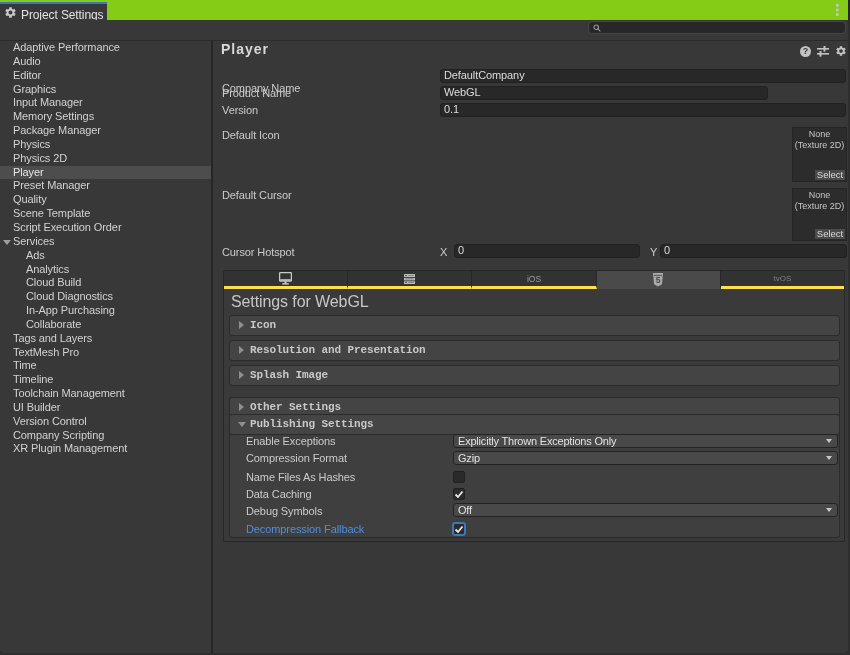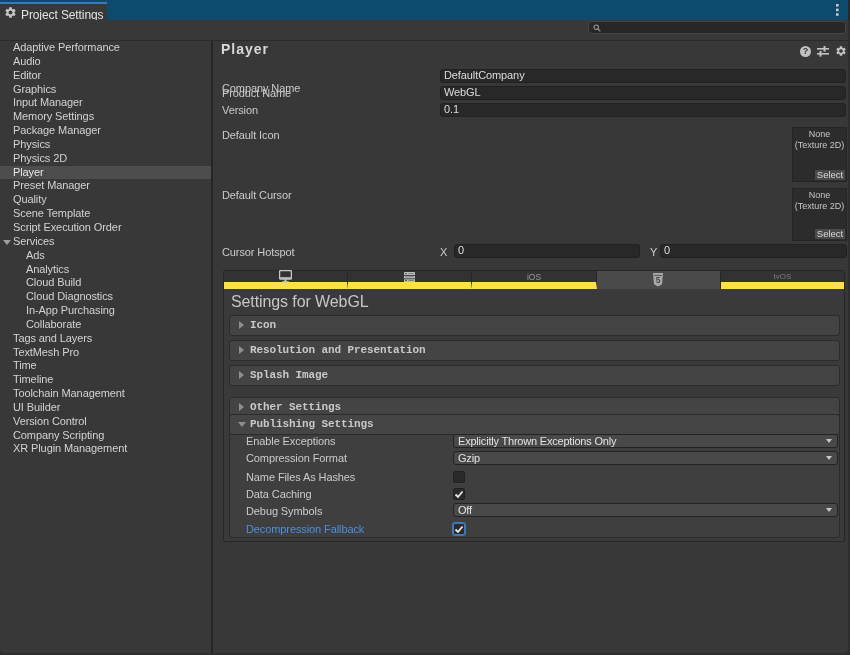--- a/index.html
+++ b/index.html
@@ -1,19 +1,19 @@
 <!DOCTYPE html>
 <html><head>
 <meta charset="utf-8">
 <style>
 * { margin:0; padding:0; box-sizing:border-box; }
 html,body { width:850px; height:655px; background:#2e2e2e; font-family:"Liberation Sans", sans-serif; overflow:hidden; }
 #win { position:absolute; left:0; top:0; width:848px; height:653px; background:#383838; border-radius:0 0 5px 5px; overflow:hidden; }
 
-#tabstrip { position:absolute; left:0; top:0; width:848px; height:20px; background:#0c4a6e; }
+#tabstrip { position:absolute; left:0; top:0; width:848px; height:20px; background:#84cc16; }
 #tab { position:absolute; left:0; top:2px; width:107px; height:18px; background:#383838; border-top:2px solid #3d78b8; }
 #tab .ticon { position:absolute; left:4px; top:2px; }
 #tab .tlabel { position:absolute; left:21px; top:3.5px; font-size:12px; color:#e2e2e2; letter-spacing:-0.1px; }
 #kebab { position:absolute; right:9px; top:4px; }
 
 #toolbar { position:absolute; left:0; top:20px; width:848px; height:21px; background:#383838; border-bottom:1px solid #2b2b2b; }
 #search { position:absolute; left:588px; top:1px; width:258px; height:13px; background:#272727; border:1px solid #454545; border-radius:4px; }
 #search svg { position:absolute; left:4px; top:2px; }
 
 #sidebar { position:absolute; left:0; top:41px; width:211px; height:612px; background:#383838; padding-top:0px; }
@@ -29,21 +29,21 @@
 .lbl { position:absolute; font-size:11px; letter-spacing:-0.1px; color:#cbcbcb; line-height:14px; white-space:nowrap; }
 .fld { position:absolute; height:14px; background:#282828; border:1px solid #212121; border-radius:3px; font-size:11px; letter-spacing:-0.1px; color:#dcdcdc; line-height:11.5px; padding-left:3px; white-space:nowrap; }
 .fld span { position:relative; top:0px; }
 
 .texbox { position:absolute; left:579px; width:55px; background:#2c2c2c; border:1px solid #252525; }
 .texbox .tt { margin-top:1px; text-align:center; font-size:9px; line-height:11px; color:#c6c6c6; }
 .texbox .selbtn { position:absolute; right:1px; bottom:1px; width:30px; height:10px; background:#4a4a4a; color:#dadada; font-size:9.5px; line-height:10px; text-align:center; }
 
 #platbox { position:absolute; left:10px; top:229px; width:622px; height:272px; background:#3a3a3a; border:1px solid #272727; border-radius:2px; }
 #ptabs { position:absolute; left:0; top:0; width:620px; height:18px; display:flex; }
-.ptab { flex:1; background:#323232; border-right:1px solid #272727; border-bottom:7px solid #fde047; position:relative; display:flex; align-items:center; justify-content:center; font-size:9px; color:#b2b2b2; }
+.ptab { flex:1; background:#323232; border-right:1px solid #272727; border-bottom:3px solid #fde047; position:relative; display:flex; align-items:center; justify-content:center; font-size:9px; color:#b2b2b2; }
 .ptab:last-child { border-right:none; }
 .ptab.active { background:#4a4a4a; border-bottom:1px solid #4a4a4a; }
 
 .acc { position:absolute; left:16px; width:611px; height:21px; background:#444444; border:1px solid #2b2b2b; border-radius:3px;font-family:Liberation Mono, monospace; }
 .acc .tri { position:absolute; left:9px; top:5px; width:0; height:0; border-top:4px solid transparent; border-bottom:4px solid transparent; border-left:5px solid #8f8f8f; }
 .acc .trid { position:absolute; left:8px; top:7px; width:0; height:0; border-left:4px solid transparent; border-right:4px solid transparent; border-top:5px solid #8f8f8f; }
 .acc .at { position:absolute; left:20px; top:2px; font-size:11px; letter-spacing:-0.1px; font-weight:bold; color:#c9c9c9; line-height:14px; }
 
 .dd { position:absolute; left:240px; width:385px; height:14px; background:#494949; border:1px solid #232323; border-radius:3px; font-size:11px; letter-spacing:-0.2px; color:#e2e2e2; line-height:12px; padding-left:4px; }
 .dd .arr { position:absolute; right:5px; top:4px; width:0; height:0; border-left:3.5px solid transparent; border-right:3.5px solid transparent; border-top:4px solid #c8c8c8; }
@@ -121,21 +121,21 @@
           <rect x="0" y="7" width="12" height="1.6" fill="#c2c2c2"></rect>
           <rect x="2.5" y="5" width="2" height="5.6" fill="#c2c2c2"></rect>
         </svg>
       <svg width="12" height="12" viewBox="0 0 24 24">
           <path fill="#c2c2c2" d="M19.14 12.94c.04-.3.06-.61.06-.94 0-.32-.02-.64-.07-.94l2.03-1.58c.18-.14.23-.41.12-.61l-1.92-3.32c-.12-.22-.37-.29-.59-.22l-2.39.96c-.5-.38-1.03-.7-1.62-.94l-.36-2.54c-.04-.24-.24-.41-.48-.41h-3.84c-.24 0-.43.17-.47.41l-.36 2.54c-.59.24-1.13.57-1.62.94l-2.39-.96c-.22-.08-.47 0-.59.22L2.74 8.87c-.12.21-.08.47.12.61l2.03 1.58c-.05.3-.09.63-.09.94s.02.64.07.94l-2.03 1.58c-.18.14-.23.41-.12.61l1.92 3.32c.12.22.37.29.59.22l2.39-.96c.5.38 1.03.7 1.62.94l.36 2.54c.05.24.24.41.48.41h3.84c.24 0 .44-.17.47-.41l.36-2.54c.59-.24 1.13-.56 1.62-.94l2.39.96c.22.08.47 0 .59-.22l1.92-3.32c.12-.22.07-.47-.12-.61l-2.01-1.58zM12 15.6c-1.98 0-3.6-1.62-3.6-3.6s1.62-3.6 3.6-3.6 3.6 1.62 3.6 3.6-1.62 3.6-3.6 3.6z"></path>
         </svg>
     </div>
     <div class="lbl" style="left:9px; top:28px;margin-top:12px;">Company Name</div>
     <div class="fld" style="left:227px; top:28px; width:406px;"><span>DefaultCompany</span></div>
     <div class="lbl" style="left:9px; top:45px;">Product Name</div>
-    <div class="fld" style="left:227px; top:45px; width:406px;"><span>WebGL</span></div>
+    <div class="fld" style="left:227px; top:45px; width:328px;"><span>WebGL</span></div>
     <div class="lbl" style="left:9px; top:62px;">Version</div>
     <div class="fld" style="left:227px; top:62px; width:406px;"><span>0.1</span></div>
 
     <div class="lbl" style="left:9px; top:87px;">Default Icon</div>
     <div class="texbox" style="top:86px; height:55px;">
       <div class="tt">None<br>(Texture 2D)</div>
       <div class="selbtn">Select</div>
     </div>
     <div class="lbl" style="left:9px; top:147px;">Default Cursor</div>
     <div class="texbox" style="top:147px; height:53px;">

